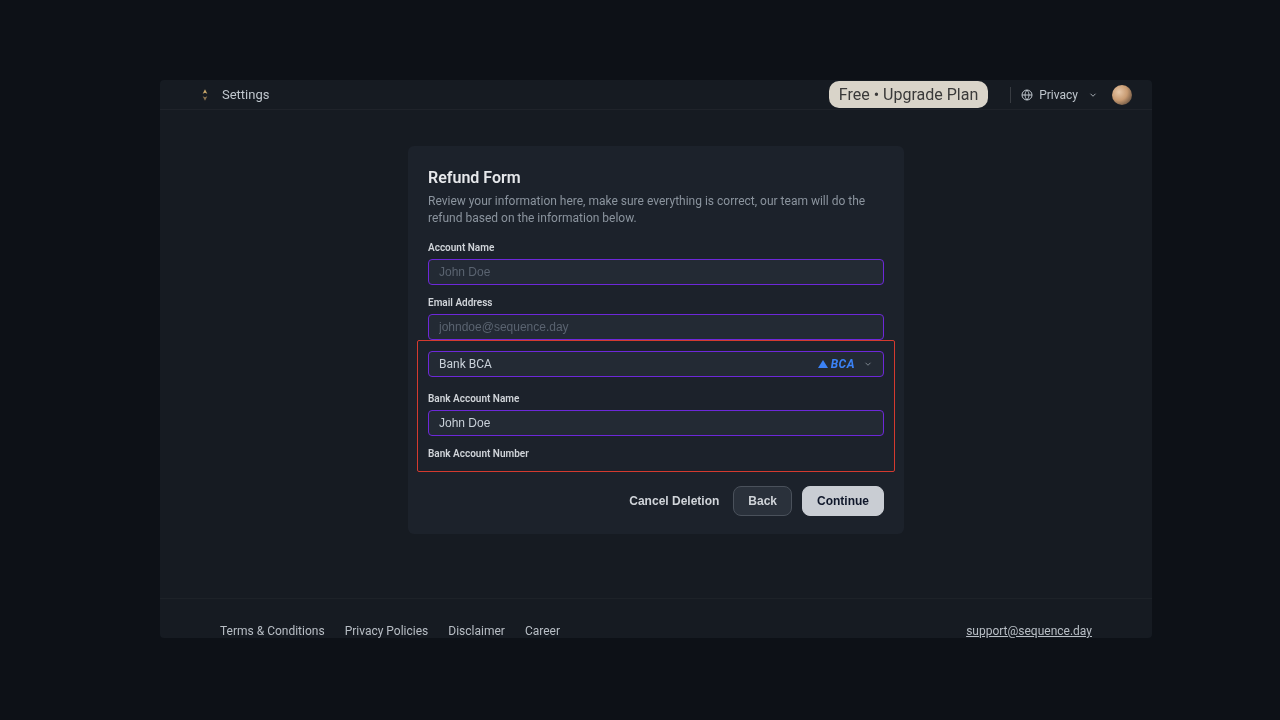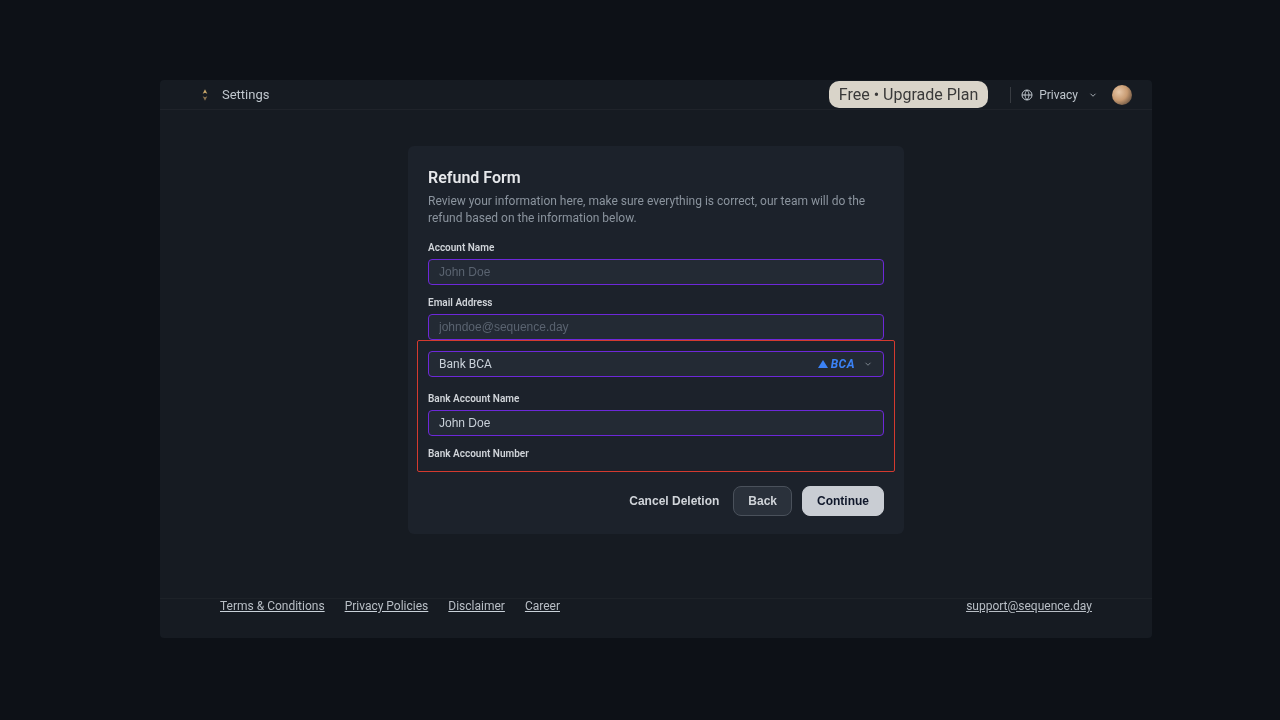--- a/index.html
+++ b/index.html
@@ -199,25 +199,24 @@
     color: #d0d4d9;
   }
   .btn-continue {
     background: #c9cdd3;
     border: 1px solid #c9cdd3;
     color: #0f172a;
   }
   .footer {
     height: 40px;
     display: flex;
-    align-items: flex-start;
+    align-items: flex-end;
     padding: 0 60px;
     border-top: 1px solid rgba(255,255,255,0.03);
     font-size: 12px;
-    text-decoration: underline;
   }
   .footer-links {
     display: flex;
     gap: 20px;
   }
   .footer-links span {
     color: #b8bec5;
     cursor: pointer;
   }
   .footer-email {

